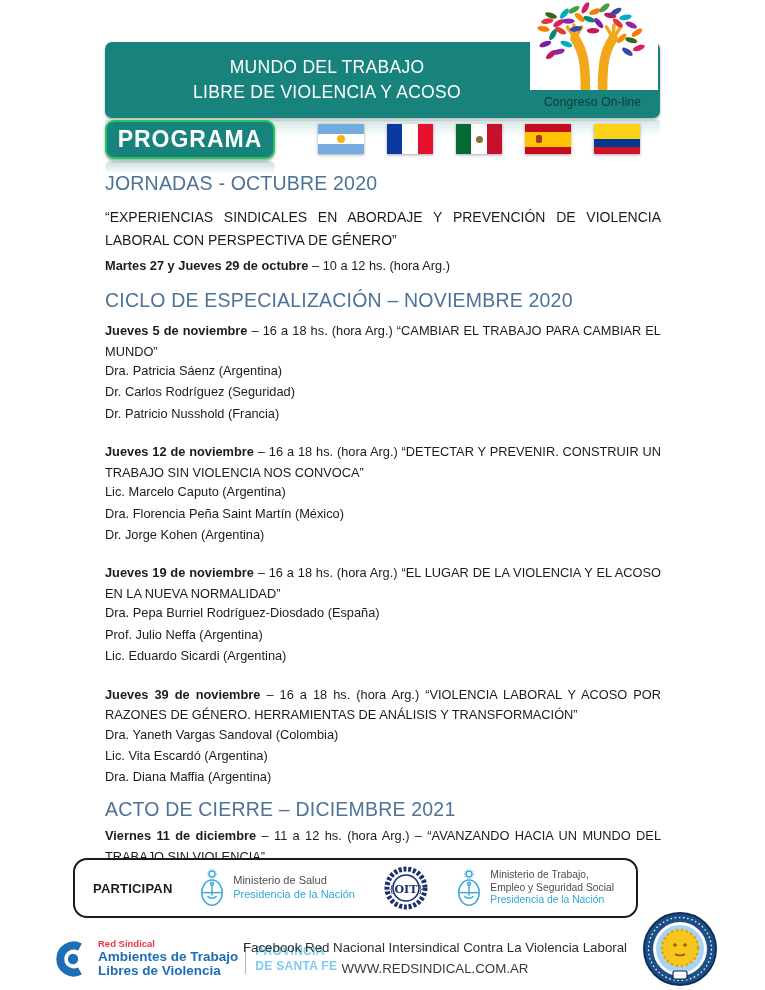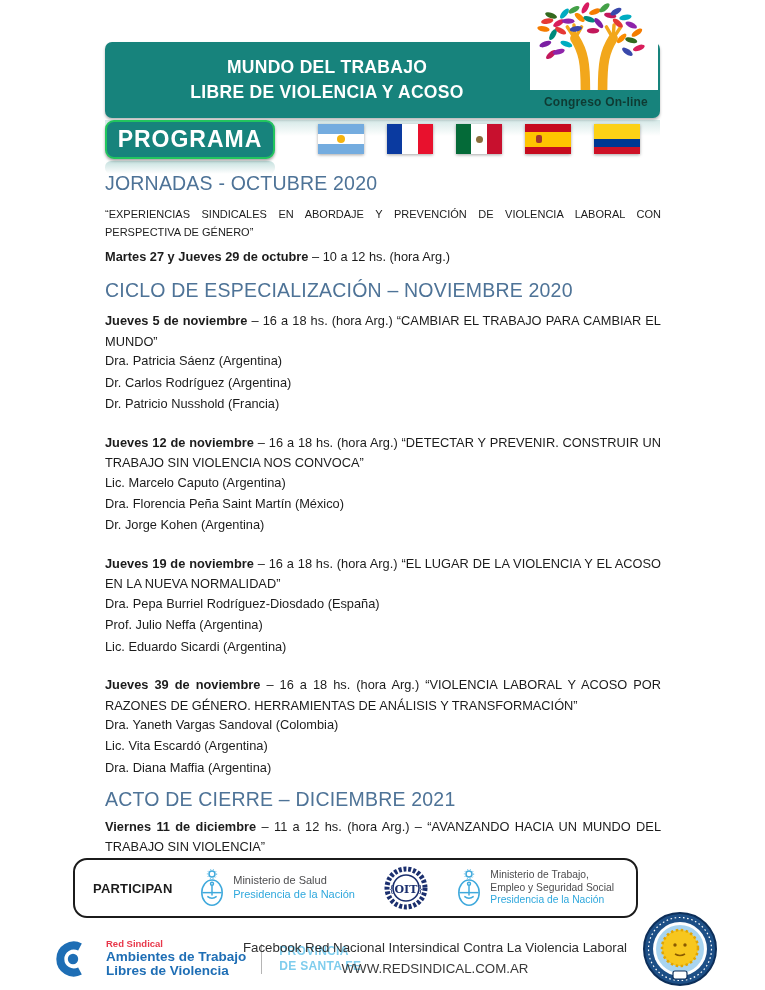--- a/index.html
+++ b/index.html
@@ -4,28 +4,28 @@
 <style>
   html,body{margin:0;padding:0;background:#fff;}
   .page{position:relative;width:765px;height:990px;background:#fff;overflow:hidden;
         font-family:"Liberation Sans",sans-serif;color:var(--text,#1c1c1c);}
 
   
   .banner{position:absolute;left:105px;top:42px;width:555px;height:76px;
           background:var(--teal,#17837C);border-radius:7px;
           box-shadow:0 2px 3px rgba(0,0,0,.28);}
   .banner-title{position:absolute;left:12px;top:13px;width:420px;text-align:center;
-          color:#fff;font-weight:bold;font-size:17.5px;line-height:1.45;letter-spacing:.3px;}
+          color:#fff;font-weight:normal;font-size:17.5px;line-height:1.45;letter-spacing:.3px;}
   .banner-reflect{position:absolute;left:105px;top:120px;width:555px;height:16px;
           background:linear-gradient(180deg,rgba(23,131,124,.18),rgba(23,131,124,0));
           pointer-events:none;}
   .tree-box{position:absolute;left:530px;top:0;width:128px;height:90px;background:#fff;
           display:flex;justify-content:center;align-items:flex-end;overflow:hidden;}
   .congreso{position:absolute;left:544px;top:95px;color:var(--congreso-text,#0F3B33);
-          font-weight:bold;font-size:12px;letter-spacing:.2px;}
+          font-weight:normal;font-size:12px;letter-spacing:.2px;}
 
   .programa{position:absolute;left:105px;top:120px;width:166px;height:35px;
           background:var(--teal,#17837C);border:2px solid #22c55e;border-radius:9px;
           color:#fff;font-size:23px;font-weight:bold;letter-spacing:1px;
           display:flex;align-items:center;justify-content:center;
           box-shadow:0 2px 3px rgba(0,0,0,.35);}
   .programa-reflect{position:absolute;left:105px;top:161px;width:170px;height:13px;
           background:linear-gradient(180deg,rgba(23,131,124,.25),rgba(23,131,124,0));
           border-radius:6px;pointer-events:none;}
 
@@ -42,21 +42,21 @@
   .flag-es::after{content:"";position:absolute;left:11px;top:11px;width:6px;height:8px;
           border-radius:2px;background:#a3372e;}
   .flag-co{background:linear-gradient(180deg,var(--co-yellow,#FCD116) 50%,var(--co-blue,#003893) 50% 75%,var(--co-red,#CE1126) 75%);}
 
   
   .content{position:absolute;left:105px;top:172px;width:556px;}
   .content h2{color:var(--heading,#4E7397);font-size:19.5px;font-weight:400;
           margin:16px 0 10px;letter-spacing:.2px;line-height:1.15;}
   .content h2:first-child{margin-top:0;}
   .content h2.acto{margin:14px 0 6px;}
-  .lead{font-size:11px;line-height:1.6;text-align:justify;margin:12px 0 8px;}
+  .lead{font-size:14px;line-height:1.6;text-align:justify;margin:12px 0 8px;}
   .dateline{font-size:12.8px;margin:0;line-height:1.05;}
   .session .title,.closing{font-size:12.8px;line-height:1.6;text-align:justify;margin:0 0 2px;}
   .speaker{font-size:12.8px;margin:0 0 8px;line-height:1.05;}
   .session{margin:0;}
   .session + .session{margin-top:22px;}
   .session .title{margin-bottom:2px;}
   .session .speaker:first-of-type{margin-top:9px;}
   .closing{margin-top:4px;}
   b{font-weight:bold;}
 
@@ -66,21 +66,21 @@
           display:flex;align-items:center;justify-content:space-between;
           padding:0 22px 0 18px;box-sizing:border-box;}
   .participan-label{font-size:13px;font-weight:bold;letter-spacing:.2px;}
   .org{display:flex;align-items:center;gap:8px;}
   .org-text{display:flex;flex-direction:column;line-height:1.25;}
   .org-dark{font-size:11px;color:var(--ministry-gray,#4D4D4F);}
   .org-blue{font-size:11px;color:var(--presidencia-blue,#2FA8DD);}
   .org-sm .org-dark,.org-sm .org-blue{font-size:10.3px;}
 
   
-  .footer-left{position:absolute;left:52px;top:936px;display:flex;align-items:center;gap:8px;}
+  .footer-left{position:absolute;left:52px;top:936px;display:flex;align-items:center;}
   .rs-stack{display:flex;flex-direction:column;line-height:1.08;}
   .rs-red{color:var(--red-brand,#E8374A);font-size:9.5px;font-weight:bold;}
   .rs-blue{color:var(--blue-brand,#1E6EB5);font-size:13.5px;font-weight:bold;}
   .rs-divider{width:1px;height:30px;background:#b5b5b5;margin:0 9px 0 7px;}
   .rs-prov{display:flex;flex-direction:column;line-height:1.25;
           color:var(--provincia-blue,#7FCDED);font-size:12px;font-weight:bold;letter-spacing:.3px;}
   .footer-center{position:absolute;left:235px;top:941px;width:400px;text-align:center;
           color:#2e2e2e;font-size:13.3px;line-height:1.1;}
   .footer-center .site{margin-top:6px;color:#3a3a3a;}
   .badge{position:absolute;left:641px;top:911px;}
@@ -165,21 +165,21 @@
   <div class="content">
     <h2>JORNADAS - OCTUBRE 2020</h2>
     <p class="lead">“EXPERIENCIAS SINDICALES EN ABORDAJE Y PREVENCIÓN DE VIOLENCIA LABORAL CON PERSPECTIVA DE GÉNERO”</p>
     <p class="dateline"><b>Martes 27 y Jueves 29 de octubre </b><span> – 10 a 12 hs. (hora Arg.)</span></p>
 
     <h2>CICLO DE ESPECIALIZACIÓN – NOVIEMBRE 2020</h2>
 
     <div class="session">
       <p class="title"><b>Jueves 5 de noviembre</b><span> – 16 a 18 hs. (hora Arg.) “CAMBIAR EL TRABAJO PARA CAMBIAR EL MUNDO”</span></p>
       <p class="speaker">Dra. Patricia Sáenz (Argentina)</p>
-      <p class="speaker">Dr. Carlos Rodríguez (Argentina)</p>
+      <p class="speaker">Dr. Carlos Rodríguez (Seguridad)</p>
       <p class="speaker">Dr. Patricio Nusshold (Francia)</p>
     </div>
 
     <div class="session">
       <p class="title"><b>Jueves 12 de noviembre</b><span> – 16 a 18 hs. (hora Arg.) “DETECTAR Y PREVENIR. CONSTRUIR UN TRABAJO SIN VIOLENCIA NOS CONVOCA”</span></p>
       <p class="speaker">Lic. Marcelo Caputo (Argentina)</p>
       <p class="speaker">Dra. Florencia Peña Saint Martín (México)</p>
       <p class="speaker">Dr. Jorge Kohen (Argentina)</p>
     </div>
 

